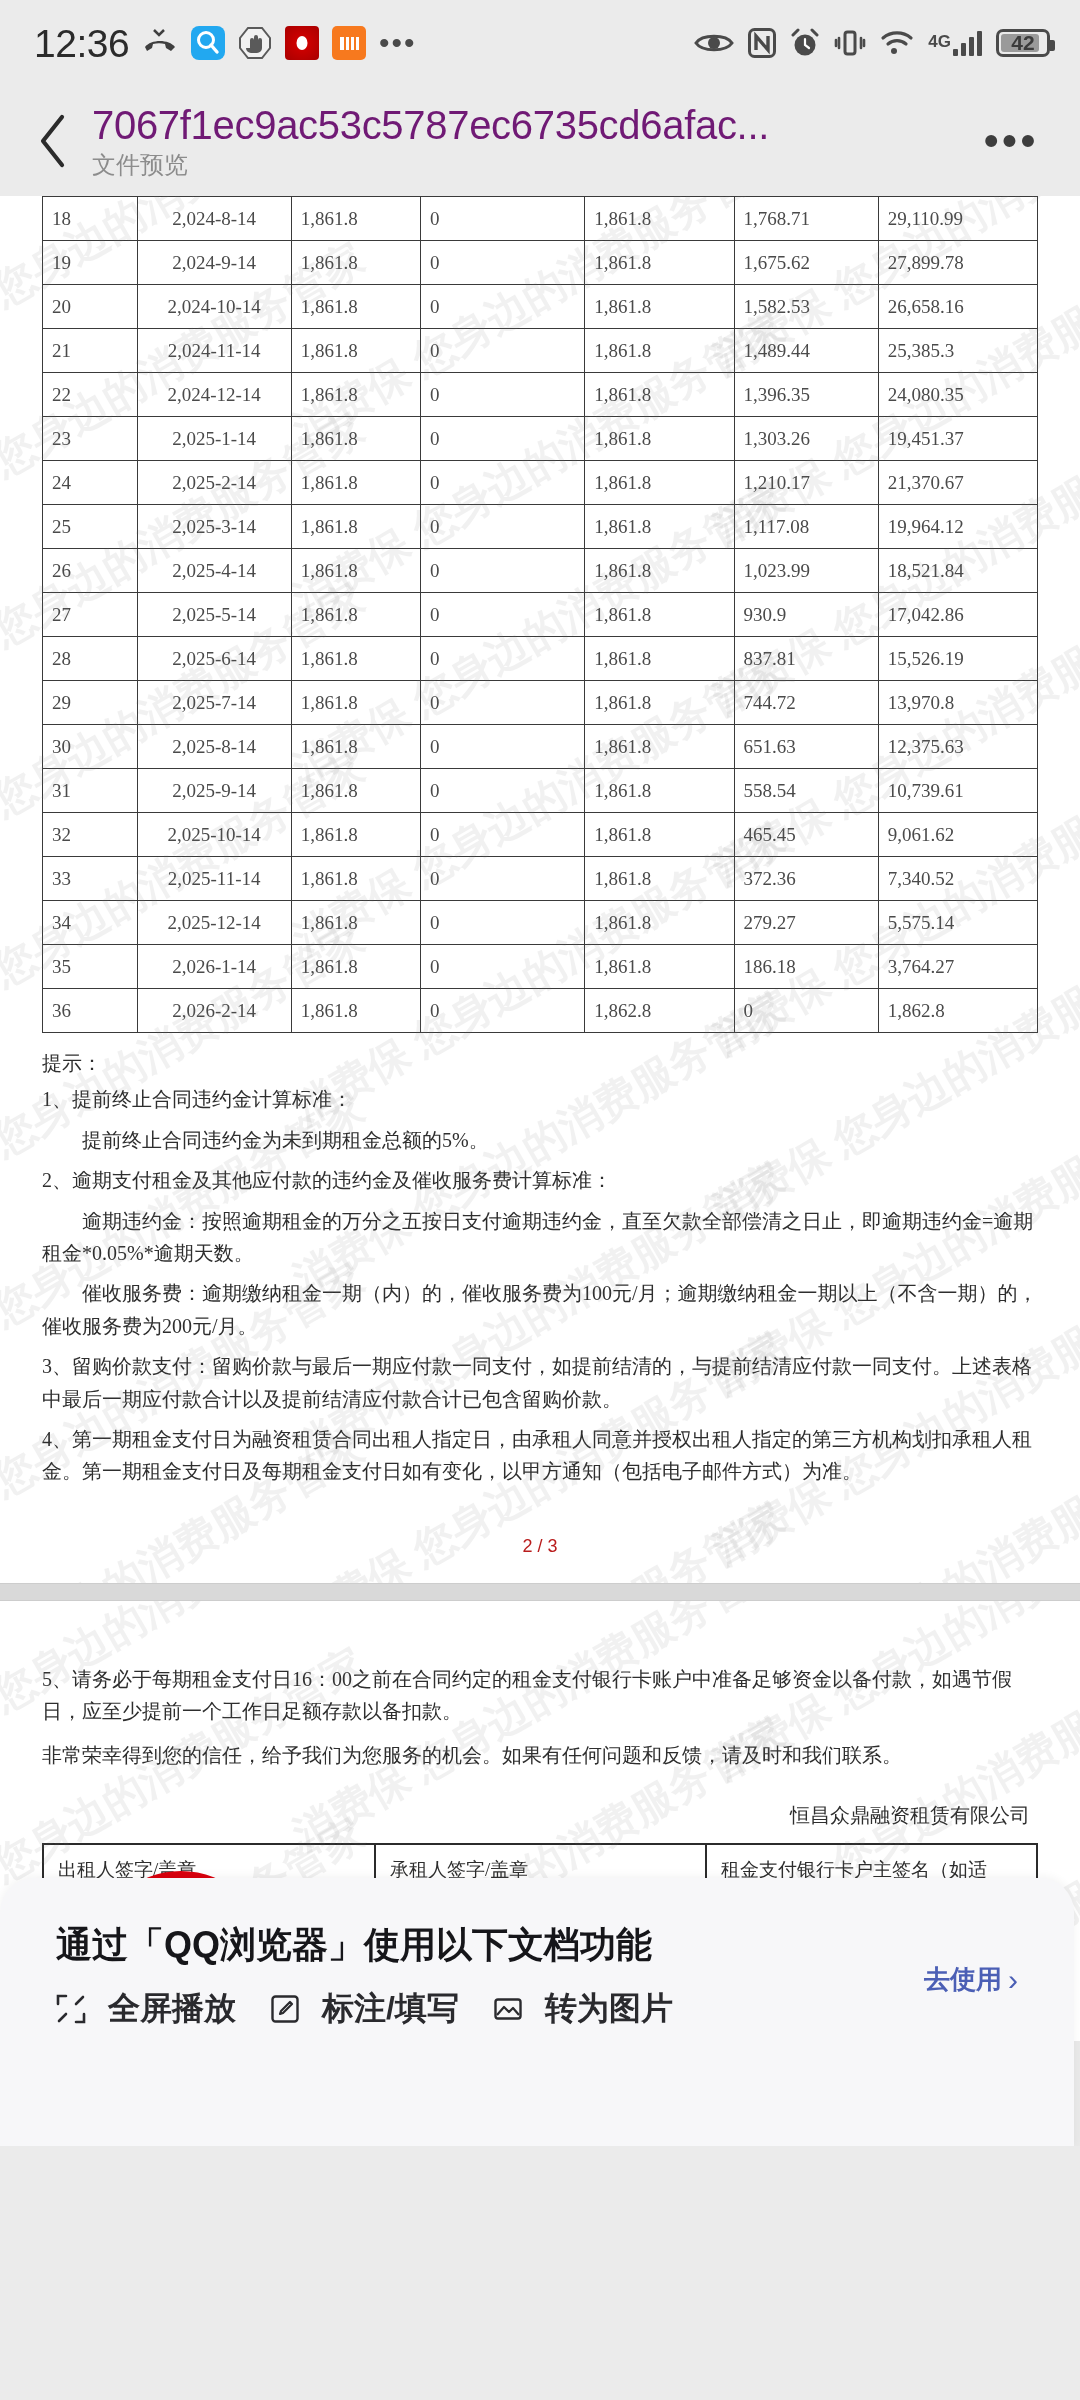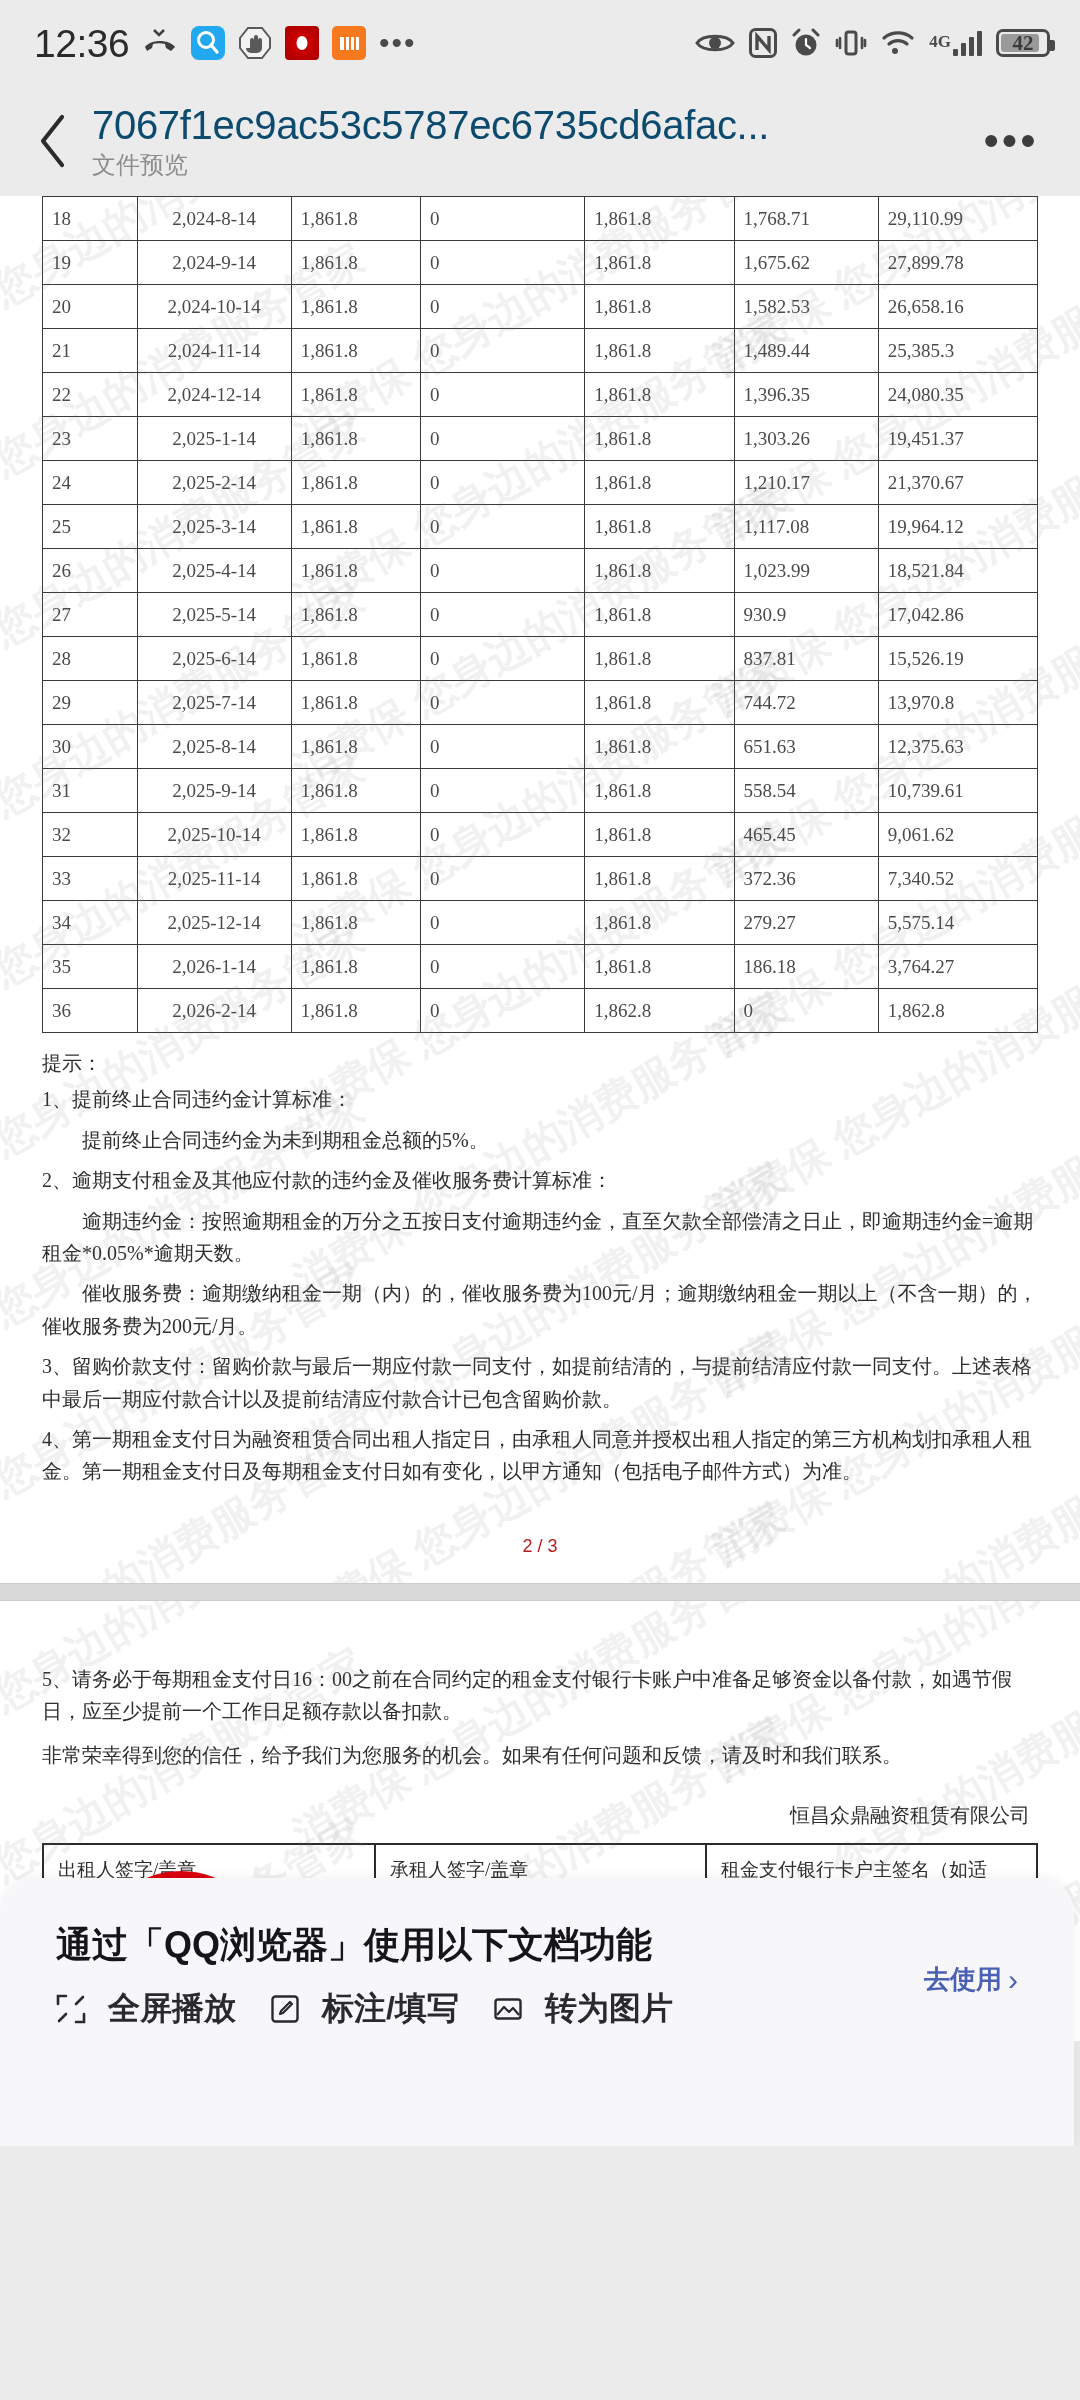--- a/index.html
+++ b/index.html
@@ -18,21 +18,21 @@
     align-items: center;
     padding: 0 30px 0 34px;
     background: #ebebeb;
   }
   .sb-left { display: flex; align-items: center; gap: 13px; }
   .sb-time {
     font-size: 39px; font-weight: 500; color: #2b2b2b;
     letter-spacing: -0.5px; line-height: 1;
   }
   .sb-right {
-    margin-left: auto; display: flex; align-items: center; gap: 14px; font-family: Liberation Serif, serif;
+    margin-left: auto; display: flex; align-items: center; gap: 14px;
   }
   .ic { display: inline-block; line-height: 0; }
   .app-sq { width: 34px; height: 34px; border-radius: 8px; position: relative; }
   .app-blue { background: #22a8f0; }
   .app-red { background: radial-gradient(circle at 50% 50%, #d90000 0%, #a80000 100%); border-radius: 4px; }
   .app-mi { background: #f7791e; border-radius: 5px; }
   .dots3 { font-size: 30px; color: #4a4a4a; letter-spacing: 2px; line-height: 20px; }
   .battery {
     width: 54px; height: 28px; border: 3px solid #4a4a4a; border-radius: 7px;
     position: relative; display: flex; align-items: center; justify-content: center;
@@ -58,21 +58,21 @@
     position: relative; height: 110px; background: #ebebeb;
     display: flex; align-items: center; padding: 0 34px 0 22px;
   }
   .back-chevron {
     width: 62px; height: 62px; flex: 0 0 62px;
     display: flex; align-items: center; justify-content: center;
   }
   .back-chevron svg { display: block; }
   .title-wrap { flex: 1; min-width: 0; padding-left: 8px; }
   .doc-title {
-    font-size: 40px; color: #0c4a6e; font-weight: 400;
+    font-size: 40px; color: #701a75; font-weight: 400;
     white-space: nowrap; overflow: hidden; text-overflow: clip;
     letter-spacing: -0.3px; line-height: 1.12;
   }
   .doc-sub {
     font-size: 24px; color: #8c8c8c; margin-top: 4px; line-height: 1.1;
   }
   .menu-dots {
     flex: 0 0 70px; text-align: center;
     font-size: 44px; color: #3d3d3d; letter-spacing: 3px; line-height: 24px;
   }

